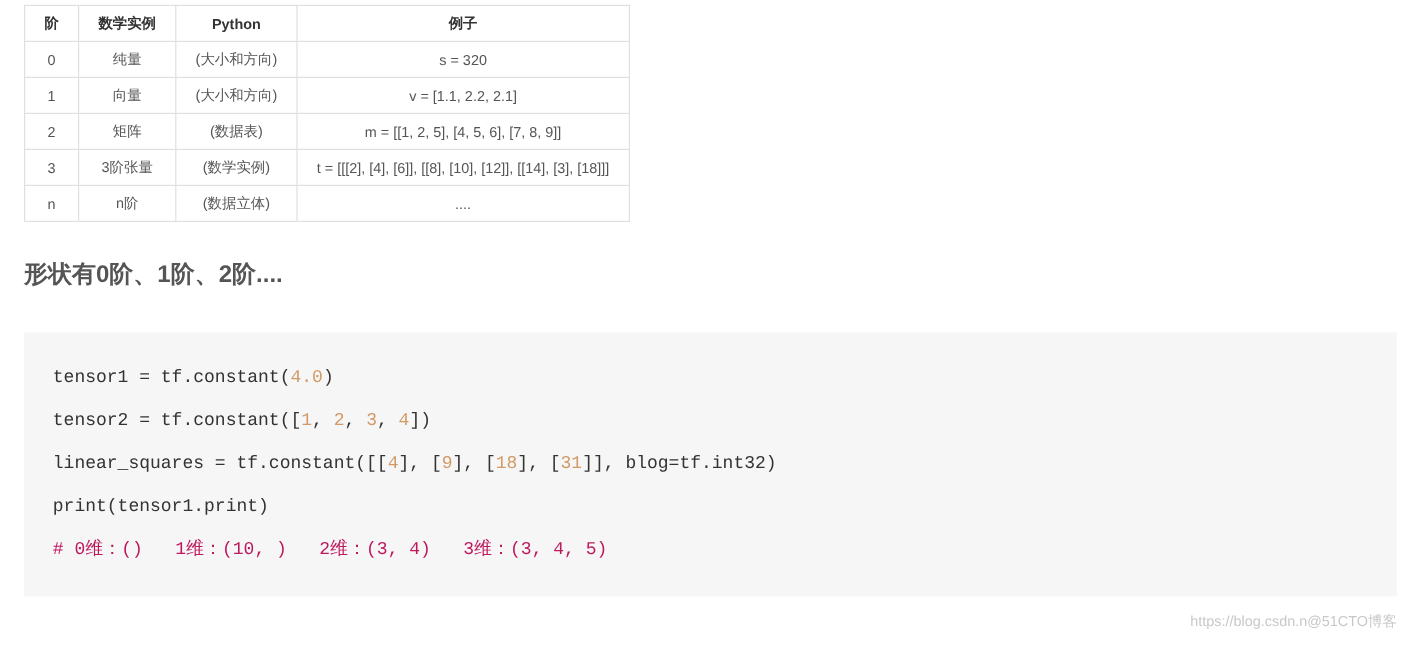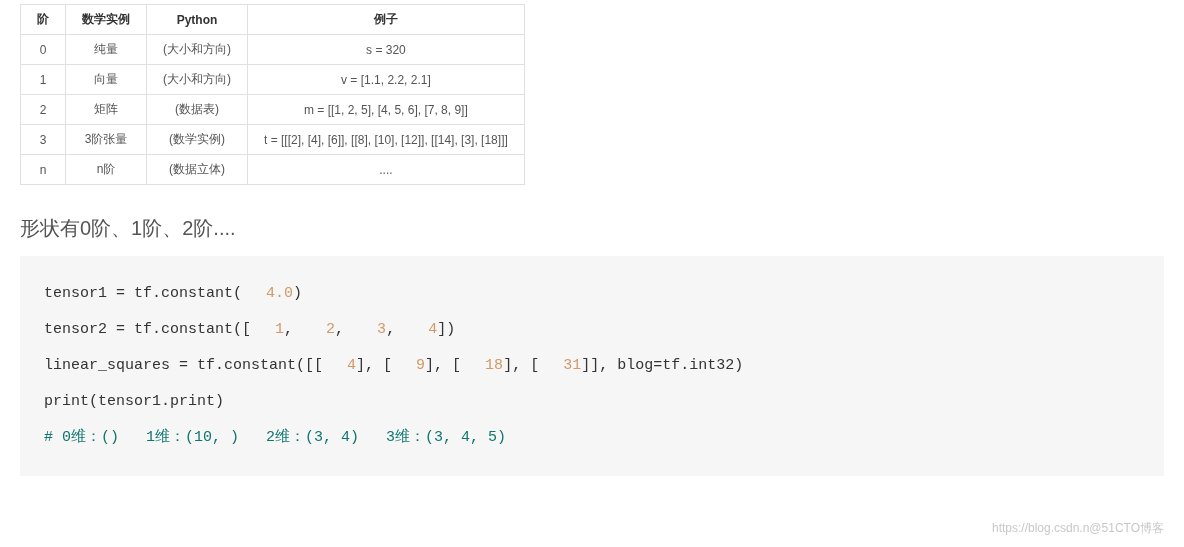--- a/index.html
+++ b/index.html
@@ -30,37 +30,37 @@
     white-space: nowrap;
   }
   table.tensor-table th {
     color: #333;
     font-weight: 600;
     background: #fff;
   }
   .heading {
     font-size: 20px;
     color: #555;
-    margin: 30px 0 14px 0;
-    font-weight: 400;
+    margin: 30px 0 35px 0;
+    font-weight: 700;
   }
   .code-block {
     background: #f6f6f6;
     padding: 20px 24px;
     font-family: "Courier New", Consolas, monospace;
     font-size: 15px;
     color: #333;
     line-height: 2.4;
     white-space: pre;
   }
-  .tok-num { color: #d19a66; margin-left: 24px; }
-  .tok-cmt { color: #0f766e; }
+  .tok-num { color: #d19a66; }
+  .tok-cmt { color: #be185d; }
   .watermark {
     position: absolute;
-    bottom: 10px;
+    bottom: 20px;
     right: 20px;
     font-size: 12px;
     color: #c8c8c8;
     font-family: Arial, sans-serif;
   }
 </style>
 </head>
 <body>
 
 <div class="content">

